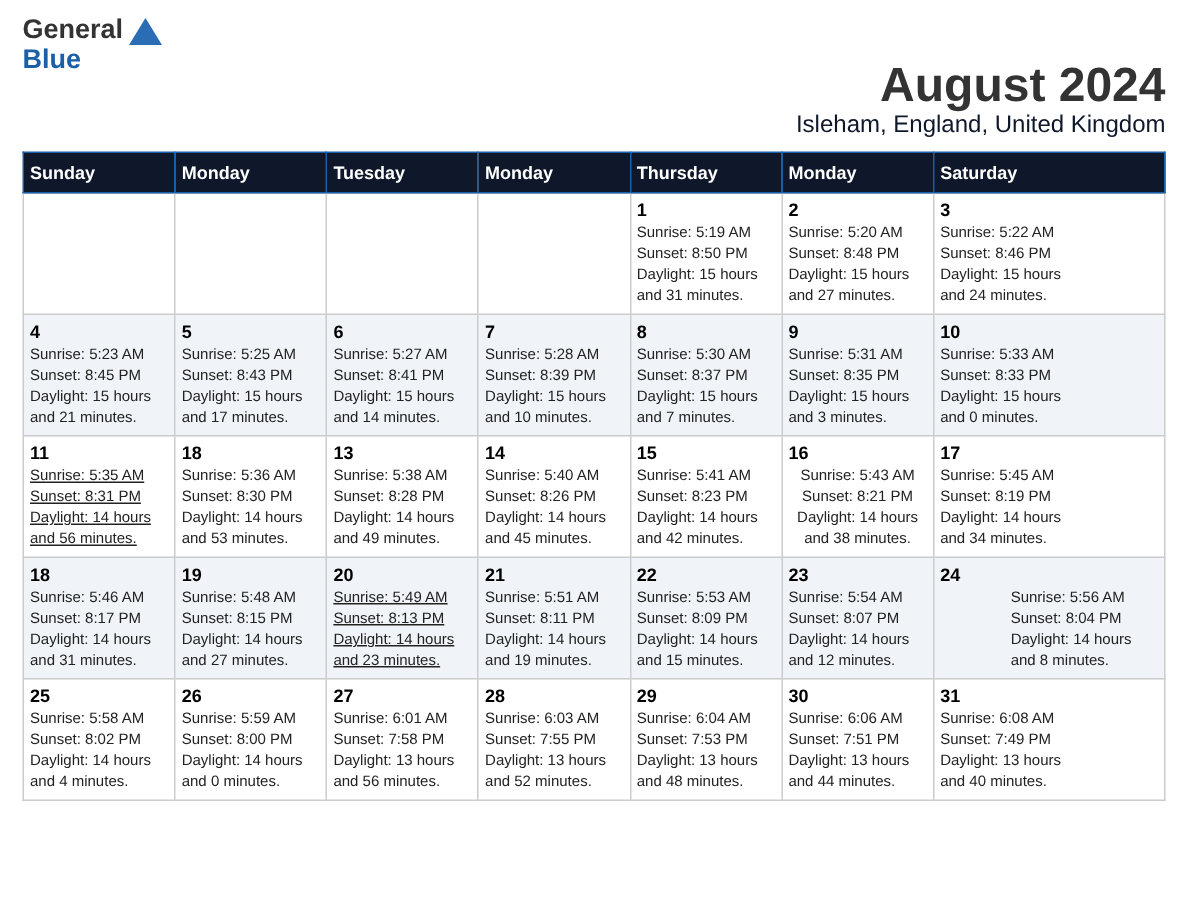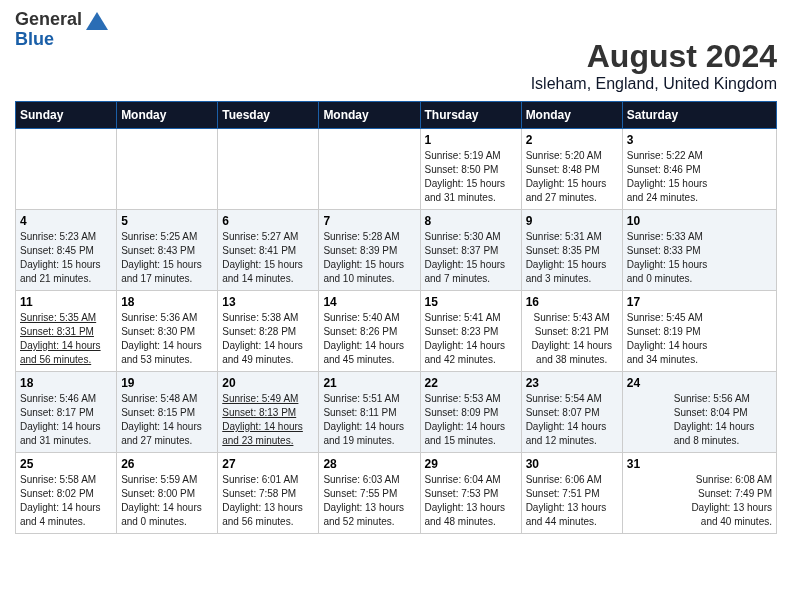--- a/index.html
+++ b/index.html
@@ -336,20 +336,20 @@
         </td>
         <td>
           <div class="day-num">30</div>
           <div class="day-info" style="white-space: pre-line;">Sunrise: 6:06 AM
 Sunset: 7:51 PM
 Daylight: 13 hours
 and 44 minutes.</div>
         </td>
         <td>
           <div class="day-num">31</div>
-          <div class="day-info" style="white-space: pre-line; text-align: right;">Sunrise: 6:08 AM
+          <div class="day-info" style="white-space: pre-line;">Sunrise: 6:08 AM
 Sunset: 7:49 PM
 Daylight: 13 hours
 and 40 minutes.</div>
         </td>
       </tr>
     </tbody>
 </table>
 
 </body></html>

